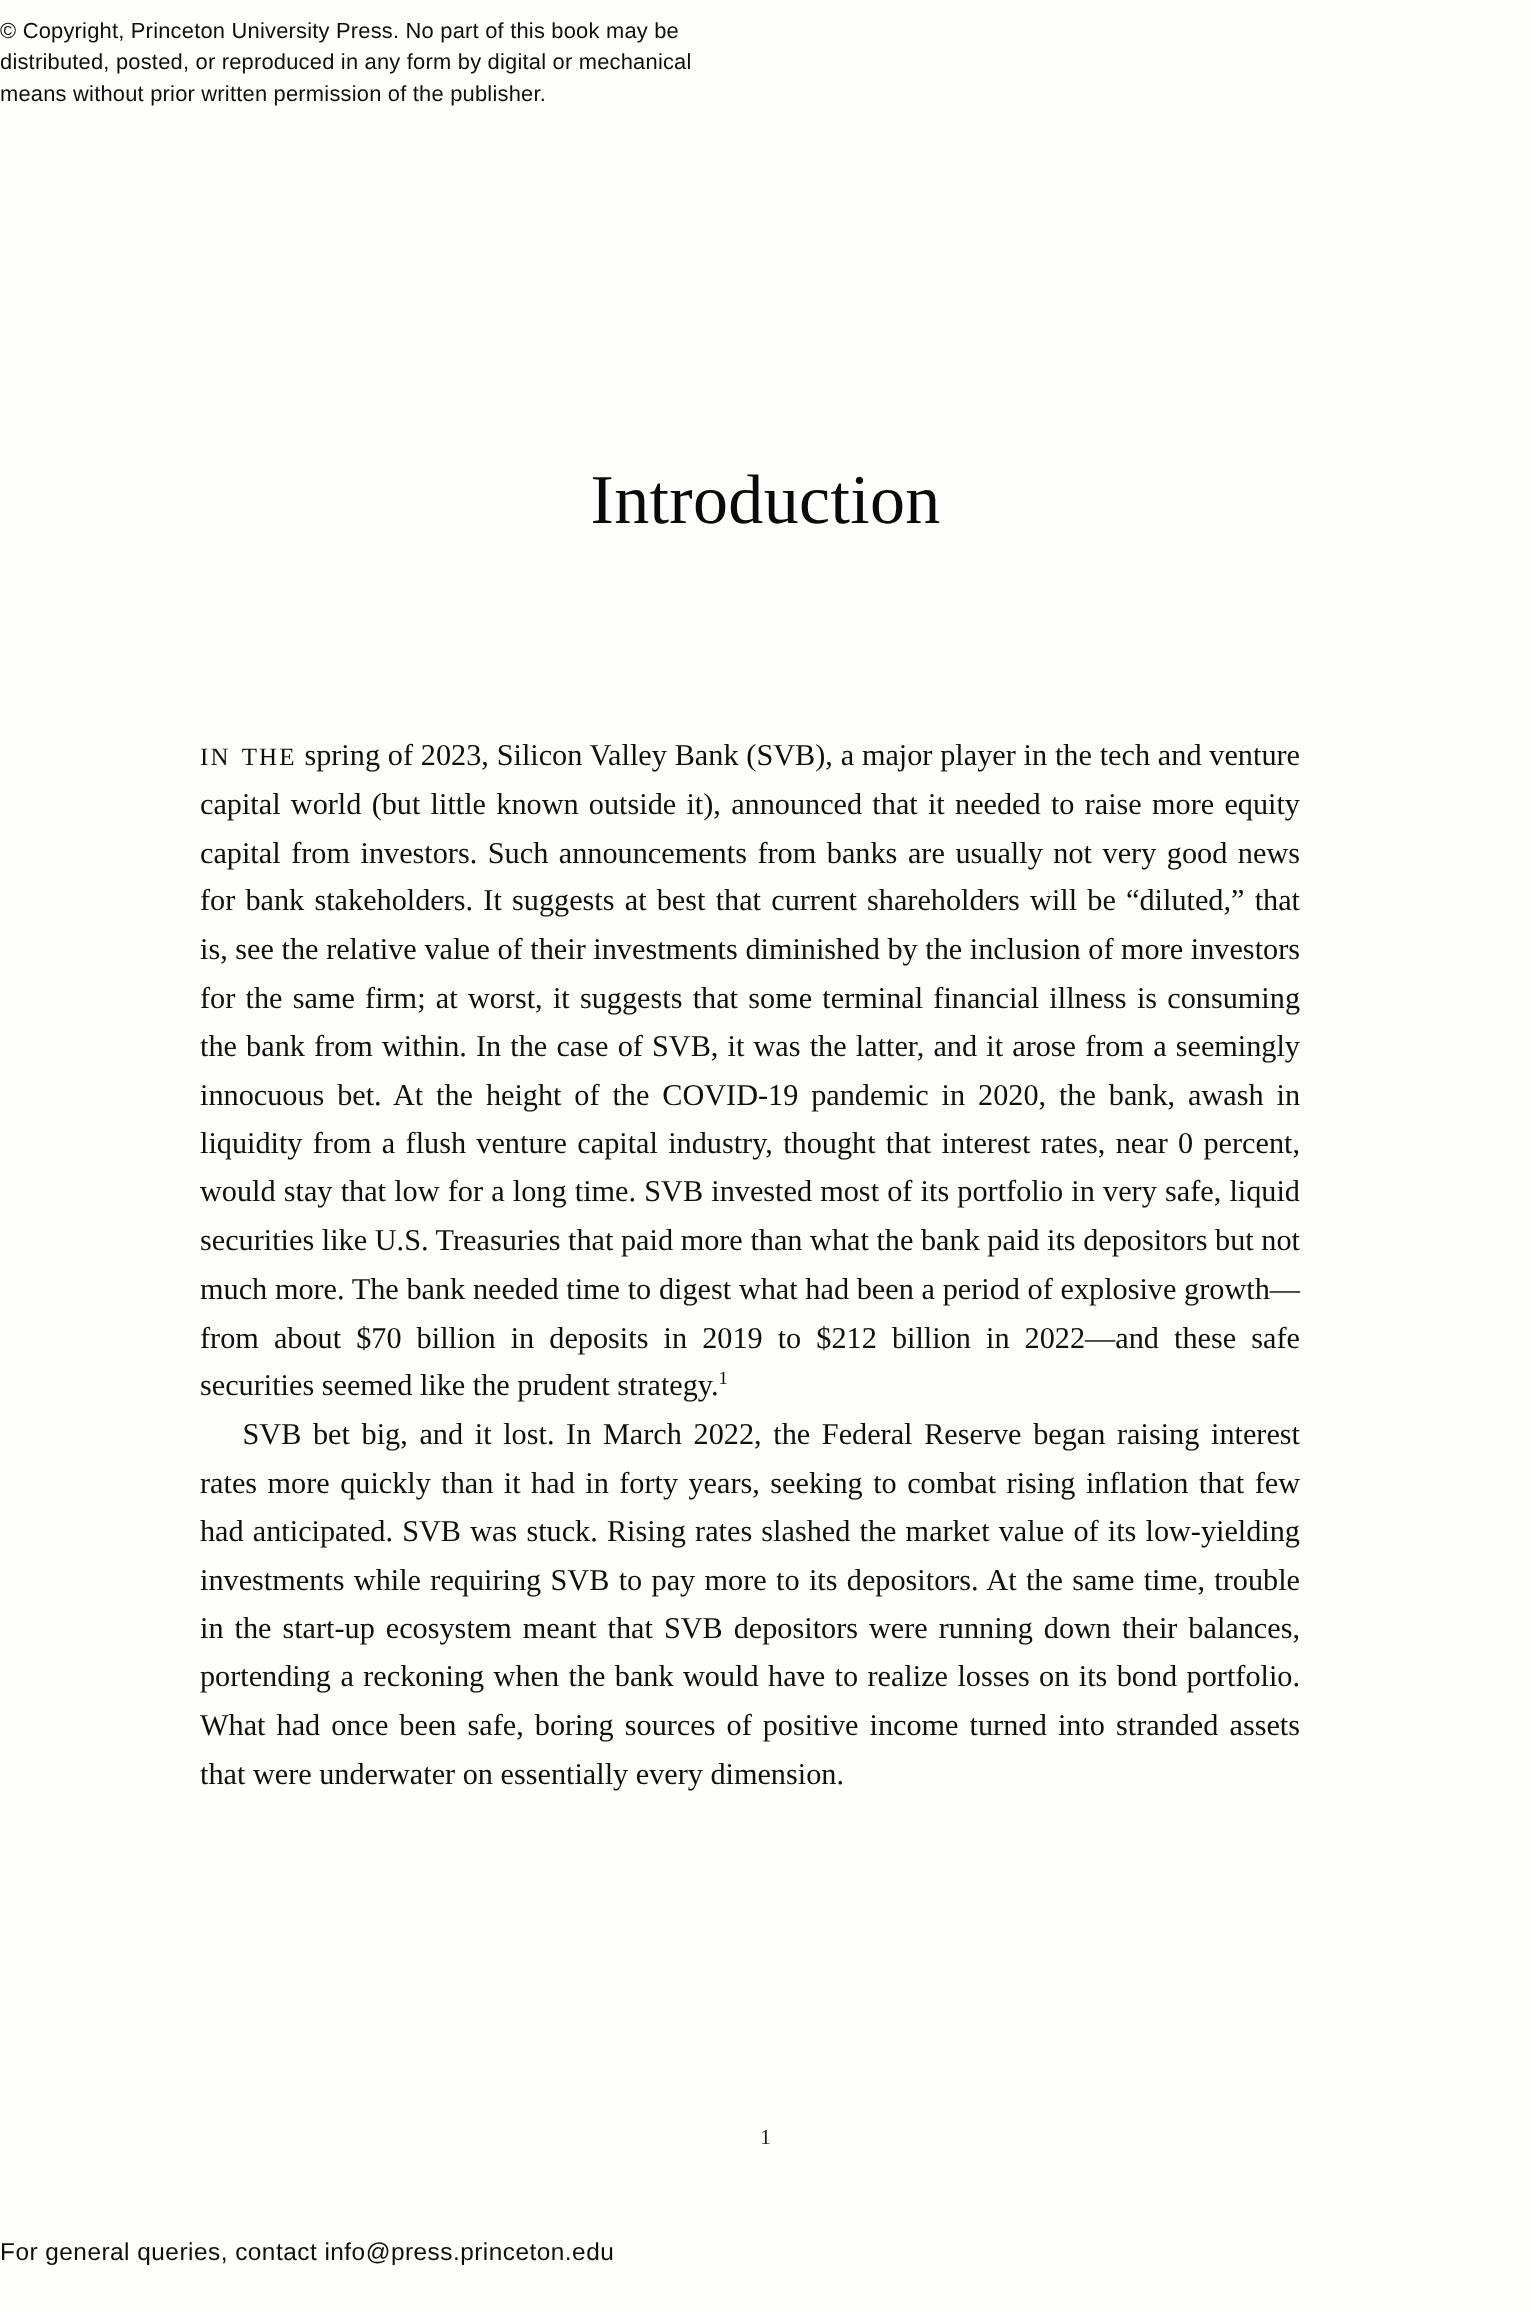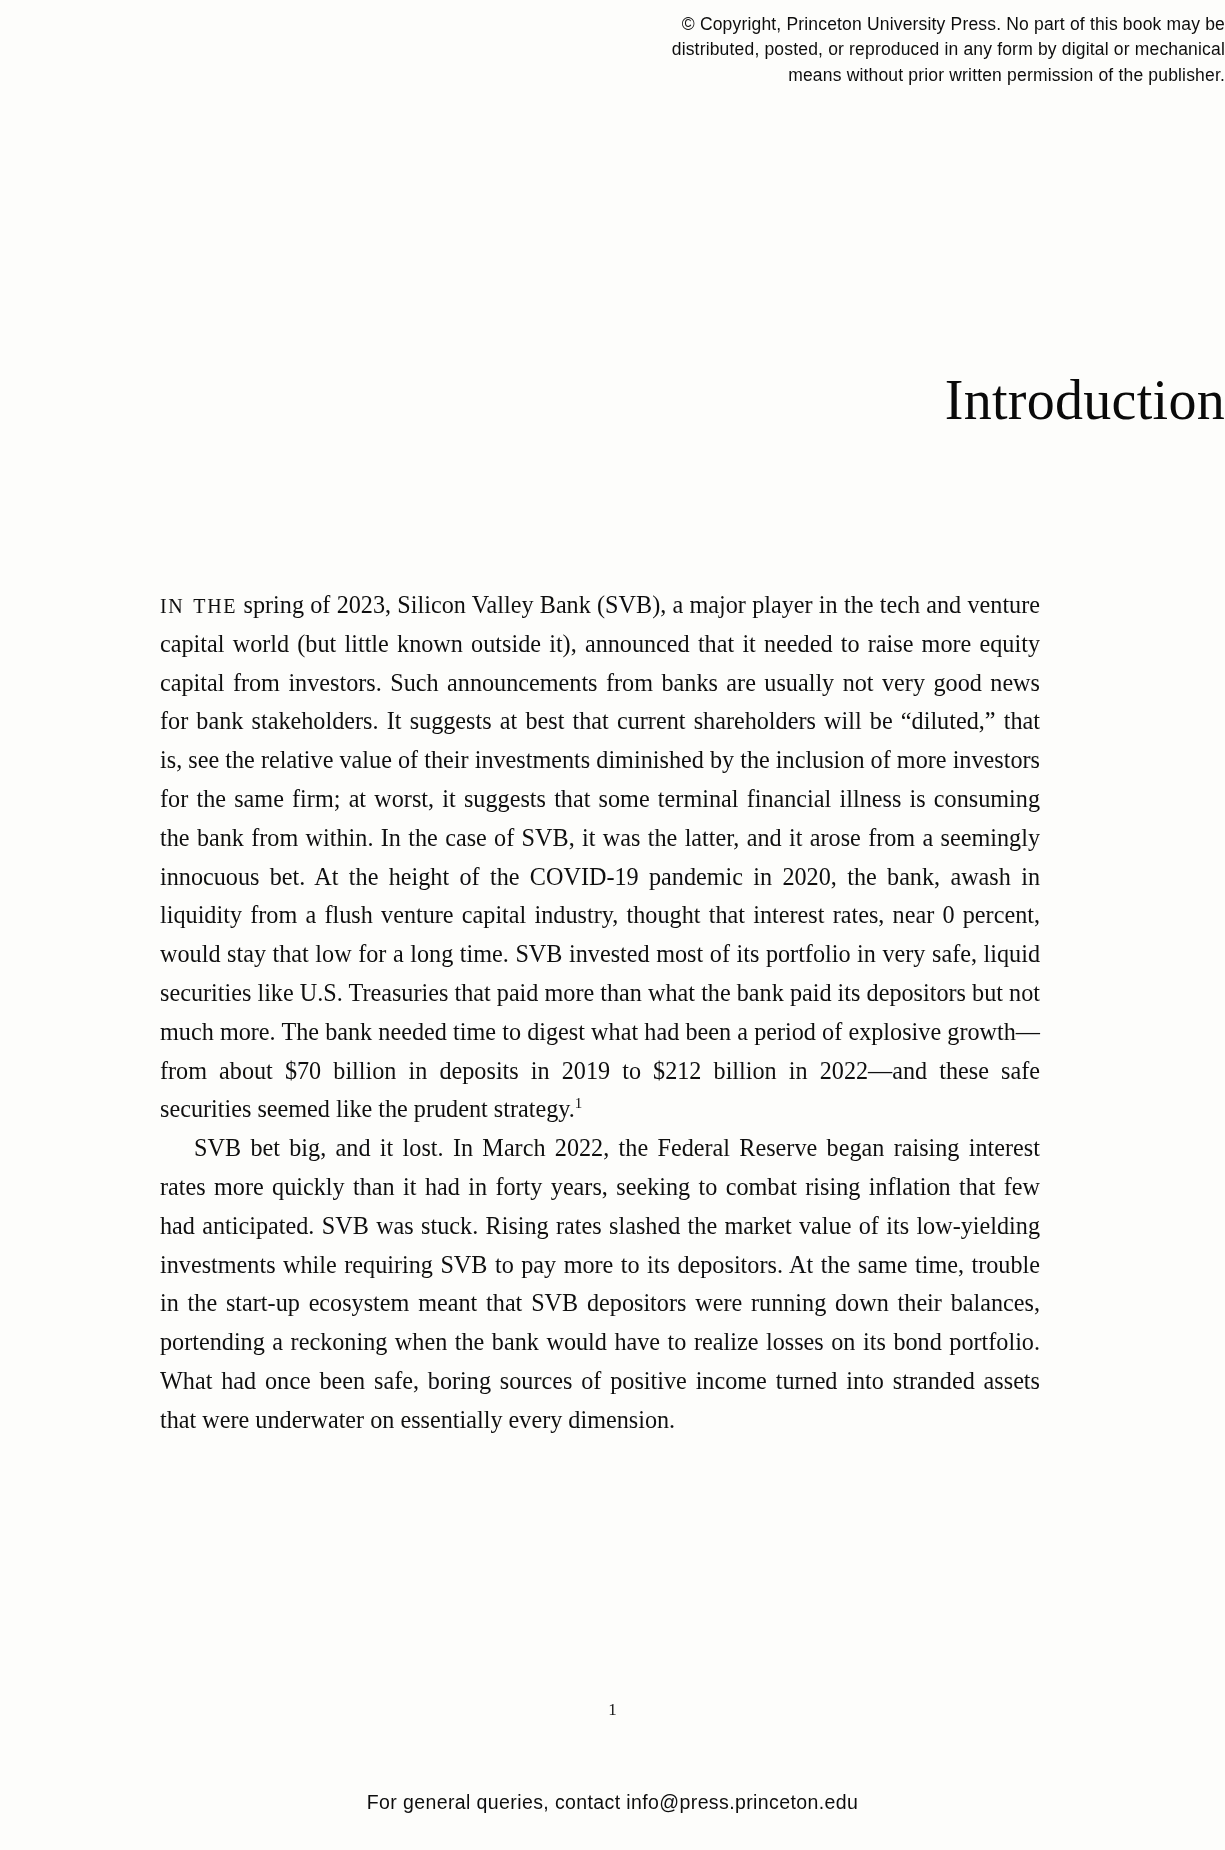--- a/index.html
+++ b/index.html
@@ -20,38 +20,38 @@
     position: absolute;
     inset: 0;
     background: #fdfdfb;
   }
 
   .copyright-notice {
     position: absolute;
     top: 12px;
     left: 0;
     right: 0;
-    text-align: right;
+    text-align: left;
     font-family: "Liberation Sans", sans-serif;
     font-size: 17.5px;
     line-height: 1.45;
     color: #0d0d0d;
     letter-spacing: 0.01em;
   }
   .copyright-notice .cn-line {
     display: block;
     white-space: nowrap;
   }
 
   .chapter-title {
     position: absolute;
     top: 330px;
     left: 0;
     right: 0;
-    text-align: right;
+    text-align: center;
     font-family: "Liberation Serif", serif;
     font-size: 56px;
     font-weight: 400;
     letter-spacing: 0.005em;
     color: #0a0a0a;
   }
 
   .body-col {
     position: absolute;
     left: 160px;
@@ -94,21 +94,21 @@
     font-family: "Liberation Serif", serif;
     font-size: 17px;
     color: #1a1a1a;
   }
 
   .footer-queries {
     position: absolute;
     bottom: 36px;
     left: 0;
     right: 0;
-    text-align: center;
+    text-align: left;
     font-family: "Liberation Sans", sans-serif;
     font-size: 19.5px;
     letter-spacing: 0.02em;
     color: #0d0d0d;
   }
 </style>
 </head>
 <body>
 
 <div class="page">

